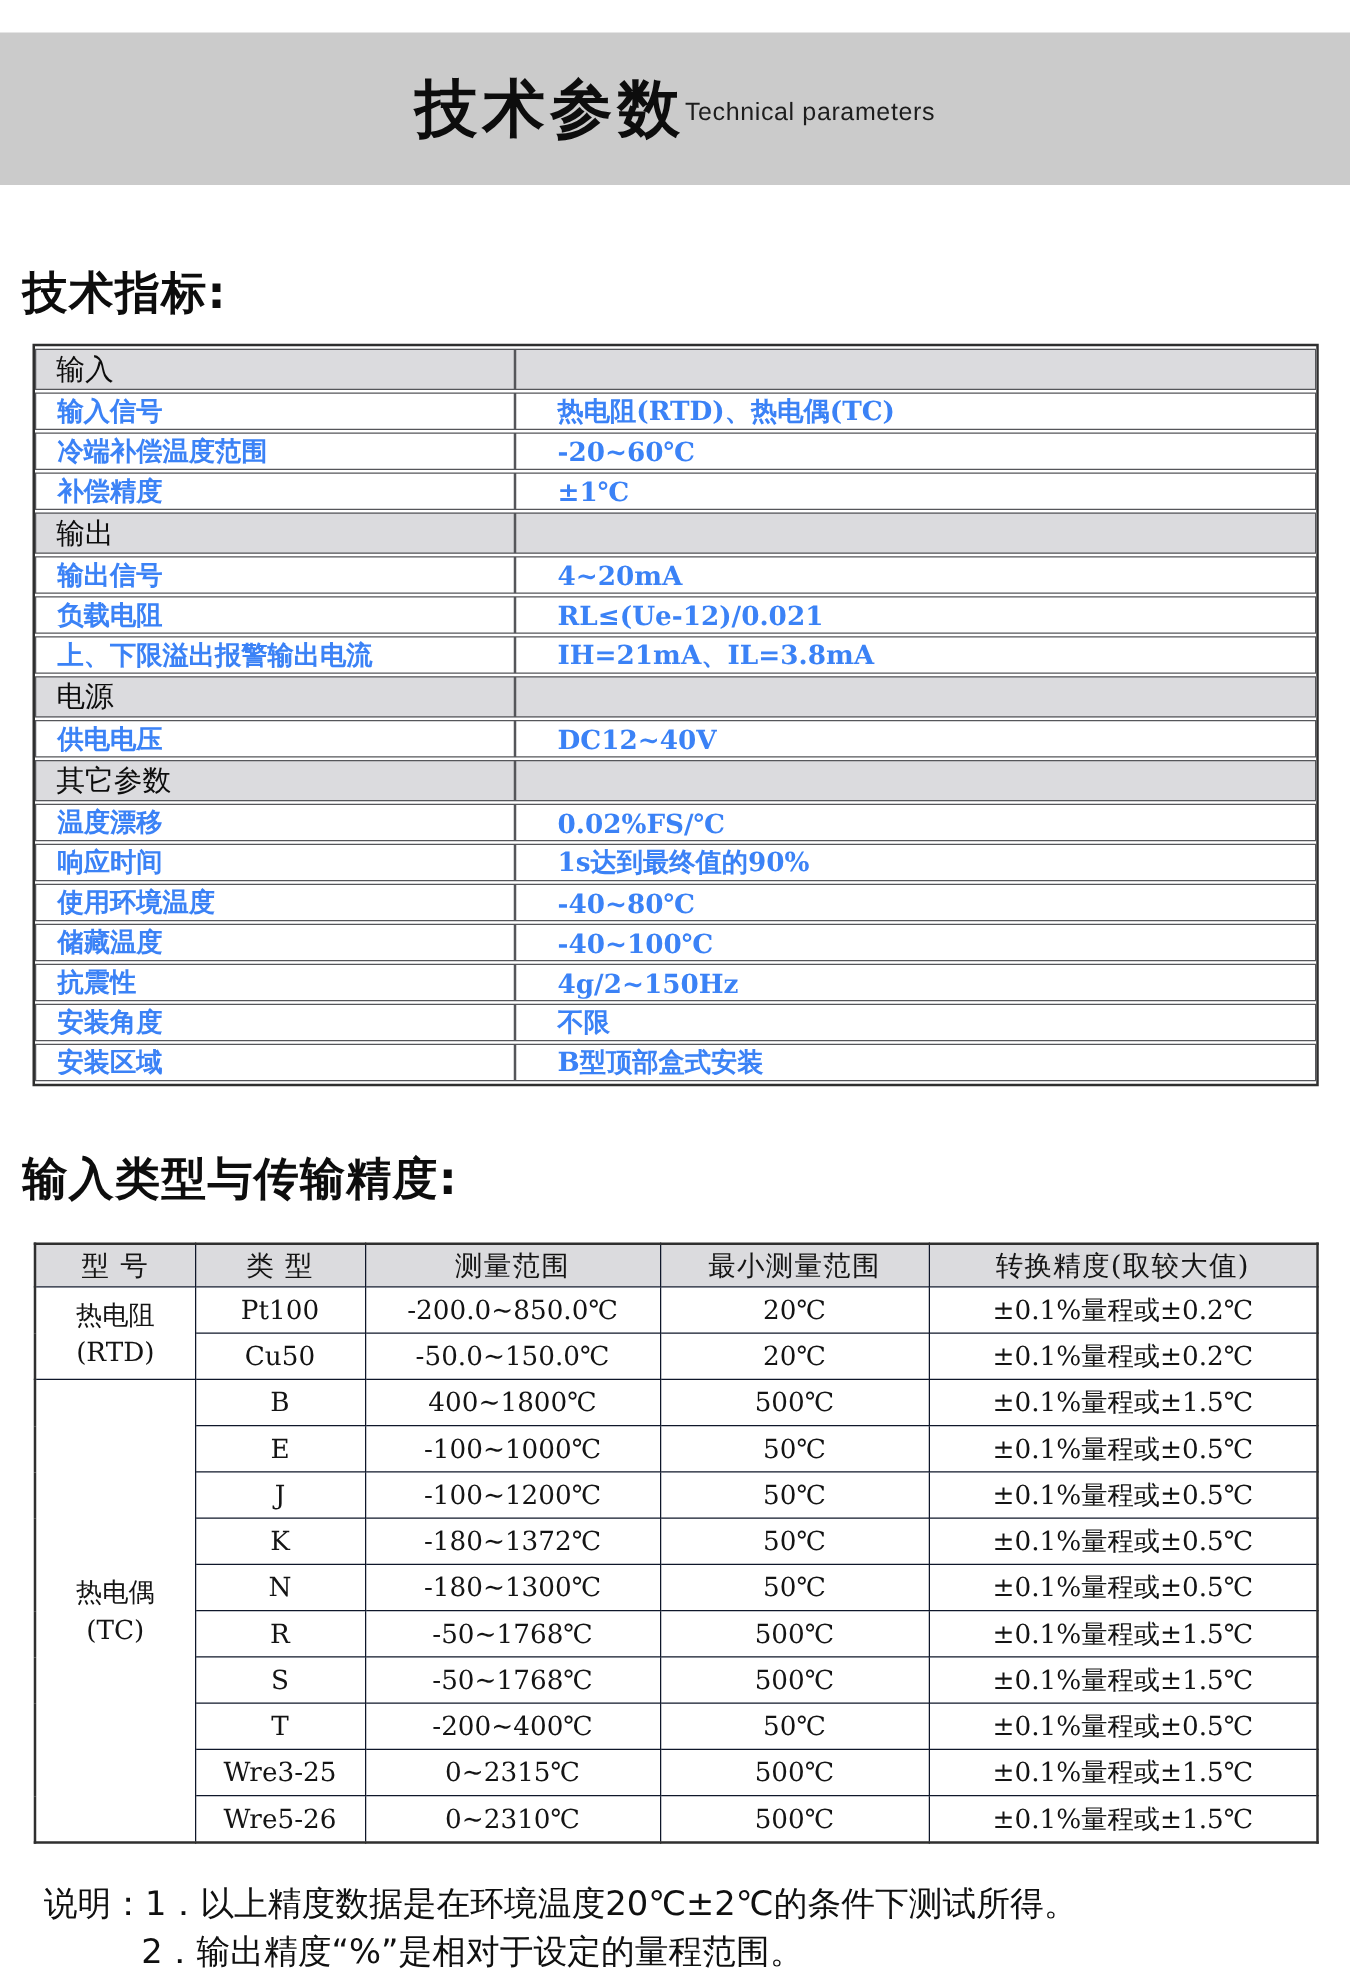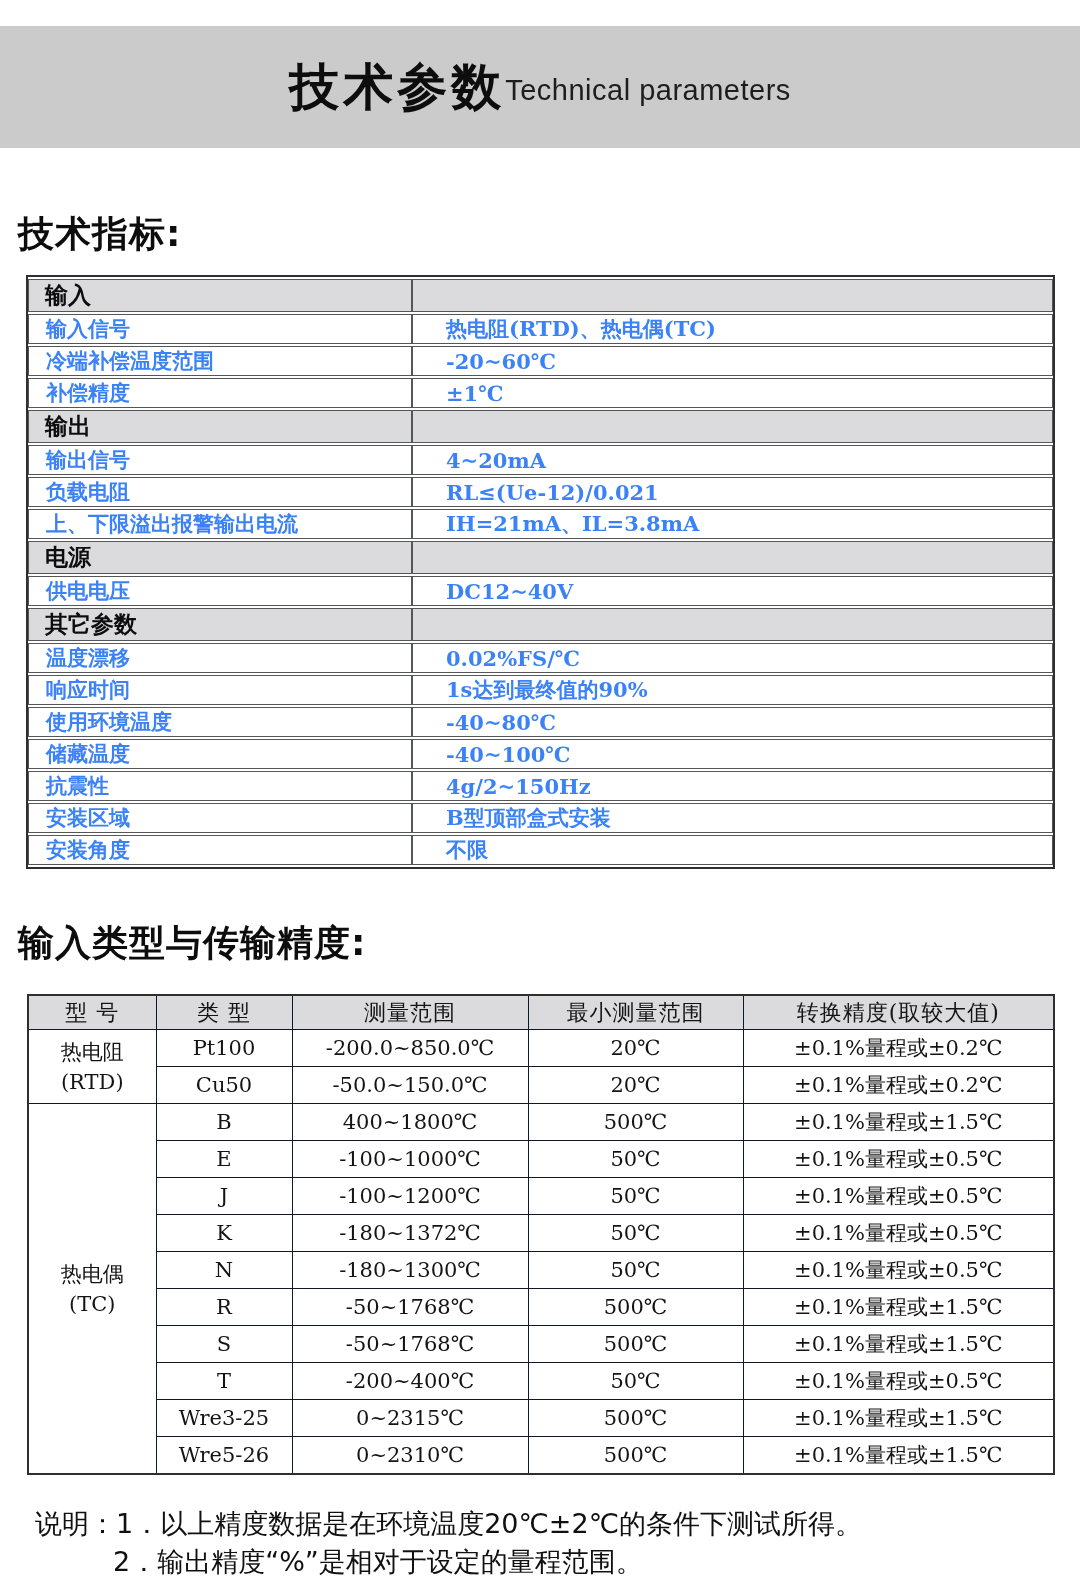--- a/index.html
+++ b/index.html
@@ -13,21 +13,21 @@
   
   .title-band{
     margin-top:26px;height:122px;background:#cbcbcb;
     display:flex;flex-direction:row;align-items:center;justify-content:center;
   }
   .title-band h1{
     margin:0;font-size:50px;font-weight:bold;letter-spacing:4px;color:#0d0d0d;
     font-family:"DejaVu Sans","Liberation Sans",sans-serif;
   }
   .title-band .subtitle{
-    margin-top:7px;font-size:29px;color:#1d1d1d;letter-spacing:.5px;
+    margin-top:7px;font-size:20px;color:#1d1d1d;letter-spacing:.5px;
     font-family:"Liberation Sans",sans-serif;
   }
 
   
   h2.sec{
     margin:62px 0 16px 18px;font-size:36px;font-weight:bold;color:#0d0d0d;
     font-family:"DejaVu Sans","Liberation Sans",sans-serif;letter-spacing:1px;
   }
   h2.sec.io{margin:50px 0 26px 18px;}
 
@@ -39,21 +39,21 @@
   }
   table.spec td{
     border:1px solid #55565a;height:27px;overflow:hidden;white-space:nowrap;
     font-family:"DejaVu Serif","Liberation Serif",serif;font-size:21px;color:#3b82f6;font-weight:bold;
   }
   table.spec td.label{width:366px;padding:0 0 0 17px;}
   table.spec td.value{padding:0 0 0 33px;}
   table.spec tr.section td{background:#dbdbde;}
   table.spec tr.section td.label{
     font-family:"DejaVu Sans","Liberation Sans",sans-serif;
-    font-weight:bold;font-size:23px;color:#0d0d0d;padding-left:16px;
+    font-weight:normal;font-size:23px;color:#0d0d0d;padding-left:16px;
   }
 
   
   table.io{
     margin-left:27px;width:1028px;table-layout:fixed;
     border-collapse:collapse;border:2px solid #2f2f2f;
     font-family:"DejaVu Serif","Liberation Serif",serif;color:#141414;
   }
   table.io th,table.io td{
     border:1px solid #0f172a;text-align:center;vertical-align:middle;
@@ -147,26 +147,26 @@
         </tr>
         <tr>
           <td class="label">储藏温度</td>
           <td class="value">-40~100℃</td>
         </tr>
         <tr>
           <td class="label">抗震性</td>
           <td class="value">4g/2~150Hz</td>
         </tr>
         <tr>
+          <td class="label">安装角度</td>
+          <td class="value">不限</td>
+        </tr>
+        <tr>
           <td class="label">安装区域</td>
           <td class="value">B型顶部盒式安装</td>
-        </tr>
-        <tr>
-          <td class="label">安装角度</td>
-          <td class="value">不限</td>
         </tr>
       </tbody>
   </table>
 
   <h2 class="sec io">输入类型与传输精度:</h2>
 
   <table class="io">
     <colgroup>
       <col style="width:128px">
         <col style="width:136px">

